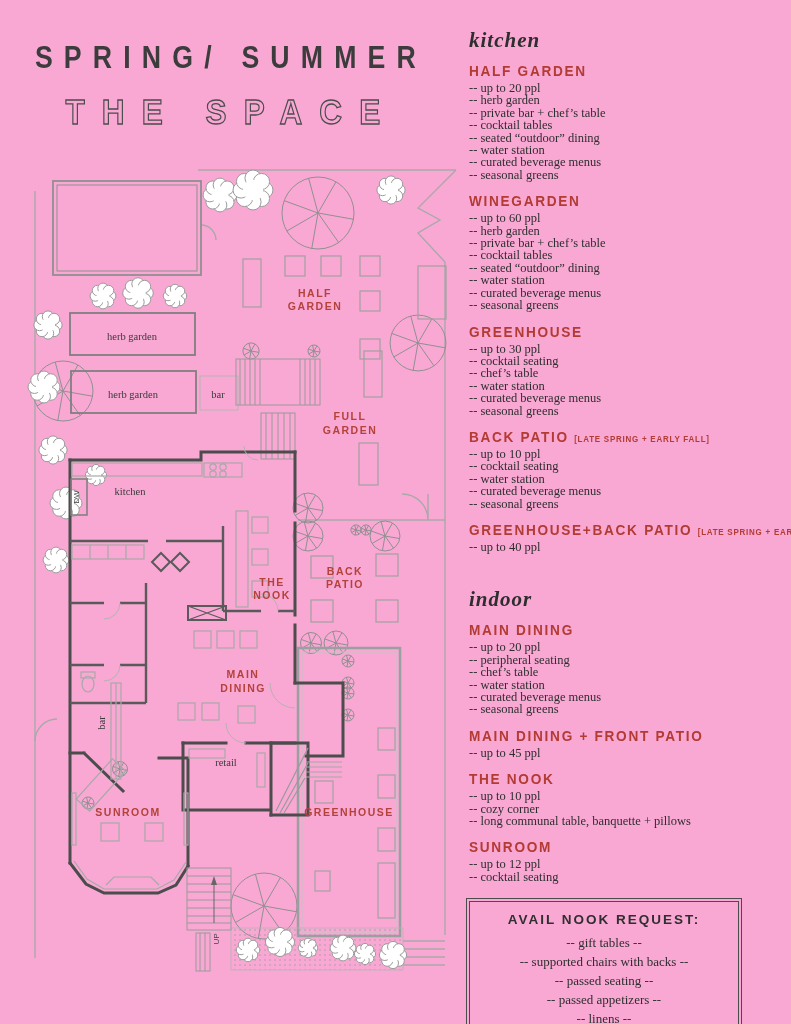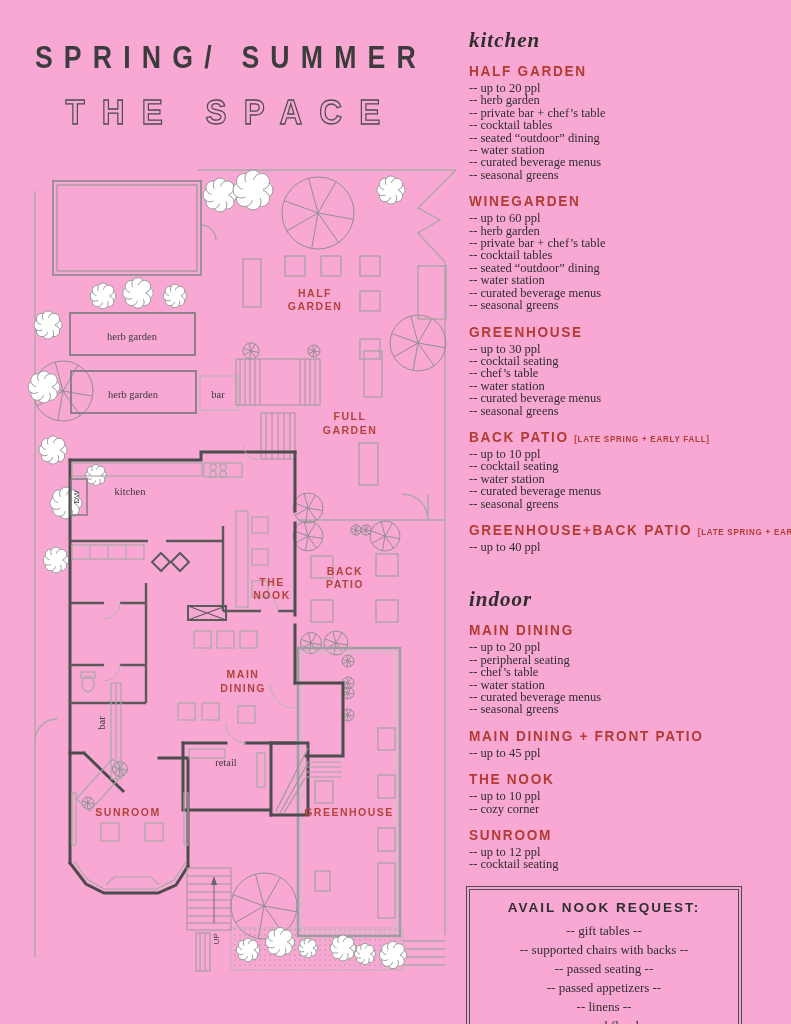--- a/index.html
+++ b/index.html
@@ -371,20 +371,21 @@
       <ul class="items">
         <li>-- up to 45 ppl</li>
       </ul>
     </div>
 
     <div class="sec">
       <h3><span>THE NOOK</span></h3>
       <ul class="items">
         <li>-- up to 10 ppl</li>
         <li>-- cozy corner</li>
+        <li>-- long communal table, banquette + pillows</li>
       </ul>
     </div>
 
     <div class="sec">
       <h3><span>SUNROOM</span></h3>
       <ul class="items">
         <li>-- up to 12 ppl</li>
         <li>-- cocktail seating</li>
       </ul>
     </div>

